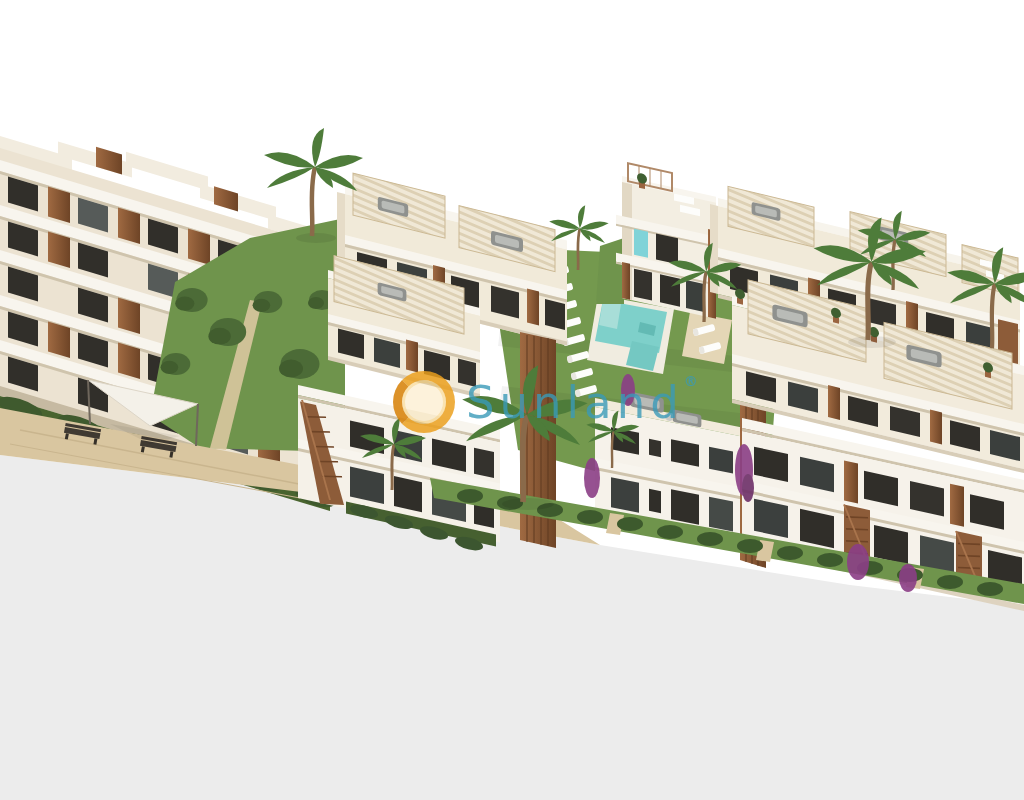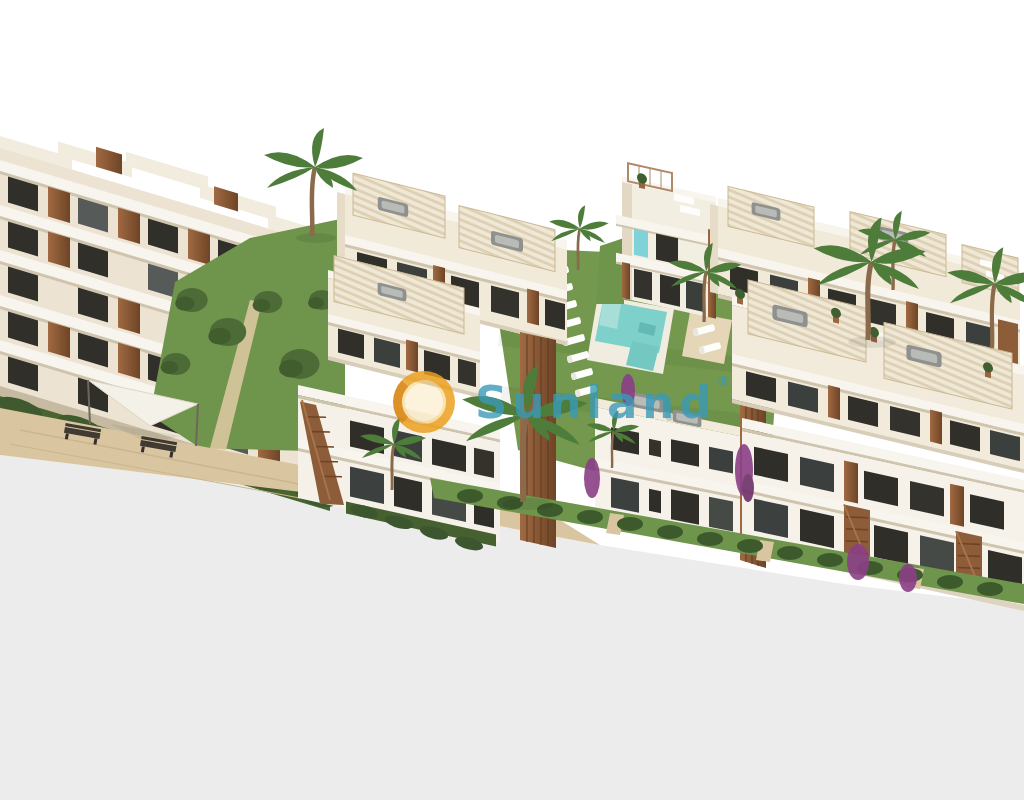--- a/index.html
+++ b/index.html
@@ -2,22 +2,22 @@
 <html><head>
 <meta charset="utf-8">
 <style>
   html,body{margin:0;padding:0;width:1024px;height:800px;overflow:hidden;background:#ffffff;}
   .stage{position:relative;width:1024px;height:800px;background:#ffffff;font-family:"DejaVu Sans",sans-serif;}
   .stage svg{position:absolute;left:0;top:0;}
   .watermark{position:absolute;left:393px;top:371px;display:flex;align-items:center;pointer-events:none;}
   .wm-ring{display:inline-block;width:44px;height:44px;border:9px solid rgba(235,158,26,0.80);
            border-left-color:rgba(214,130,10,0.85);border-radius:50%;
            background:rgba(244,196,92,0.22);box-shadow:inset 0 0 0 3px rgba(240,185,70,0.28);}
-  .wm-text{font-size:45px;font-weight:bold;letter-spacing:5px;line-height:1;
-           color:rgba(58,154,184,0.80);margin-left:20px;}
+  .wm-text{font-size:45px;font-weight:normal;letter-spacing:5px;line-height:1;
+           color:rgba(58,154,184,0.80);margin-left:11px;}
   .wm-reg{font-size:14px;font-weight:bold;color:rgba(58,154,184,0.80);align-self:flex-start;margin-top:2px;}
 </style>
 </head>
 <body>
 
 <div class="stage">
 <svg width="1024" height="800" viewBox="0 0 1024 800">
   <defs>
     <pattern id="canopy" width="7" height="7" patternUnits="userSpaceOnUse" patternTransform="rotate(100)">
       <rect width="7" height="7" fill="#f0e8d6"></rect>

